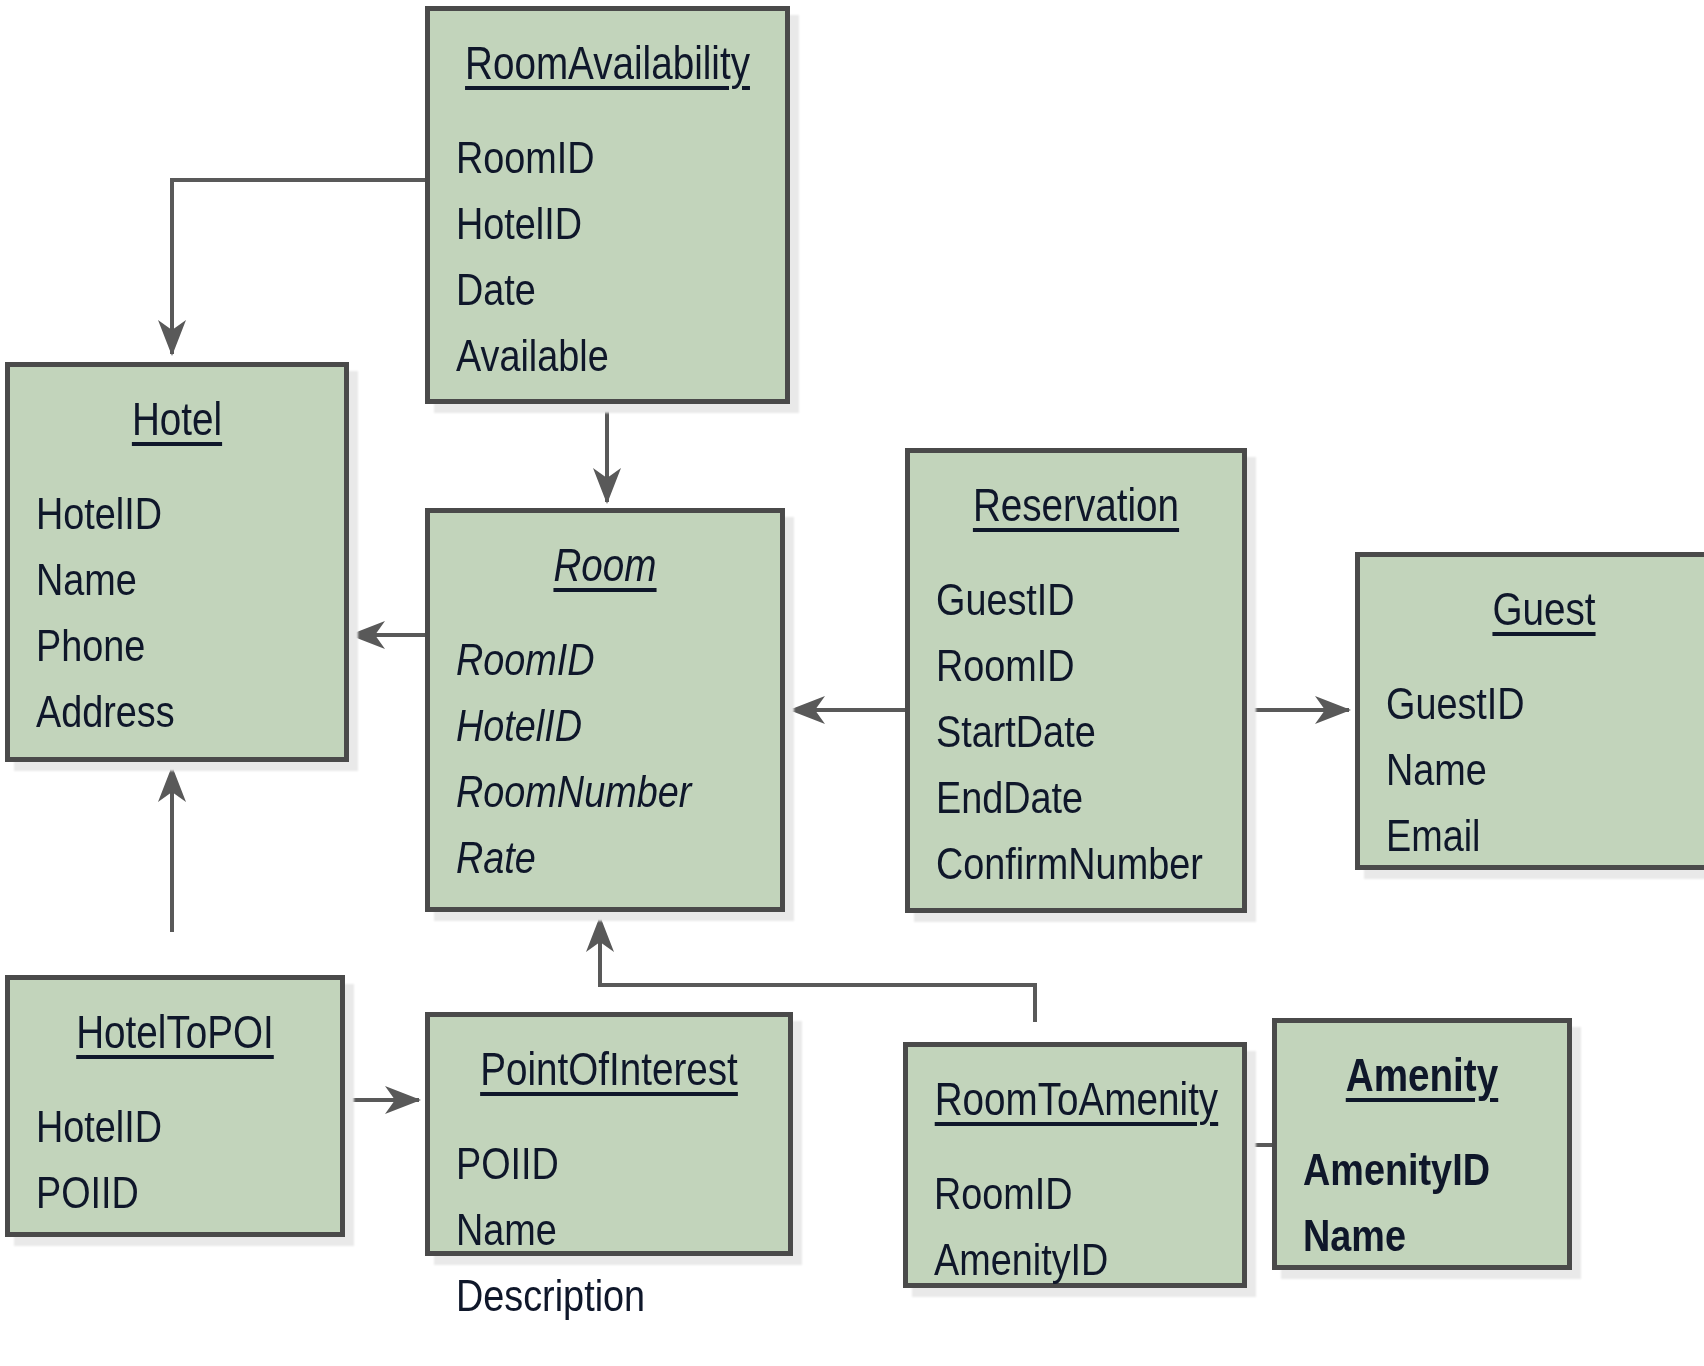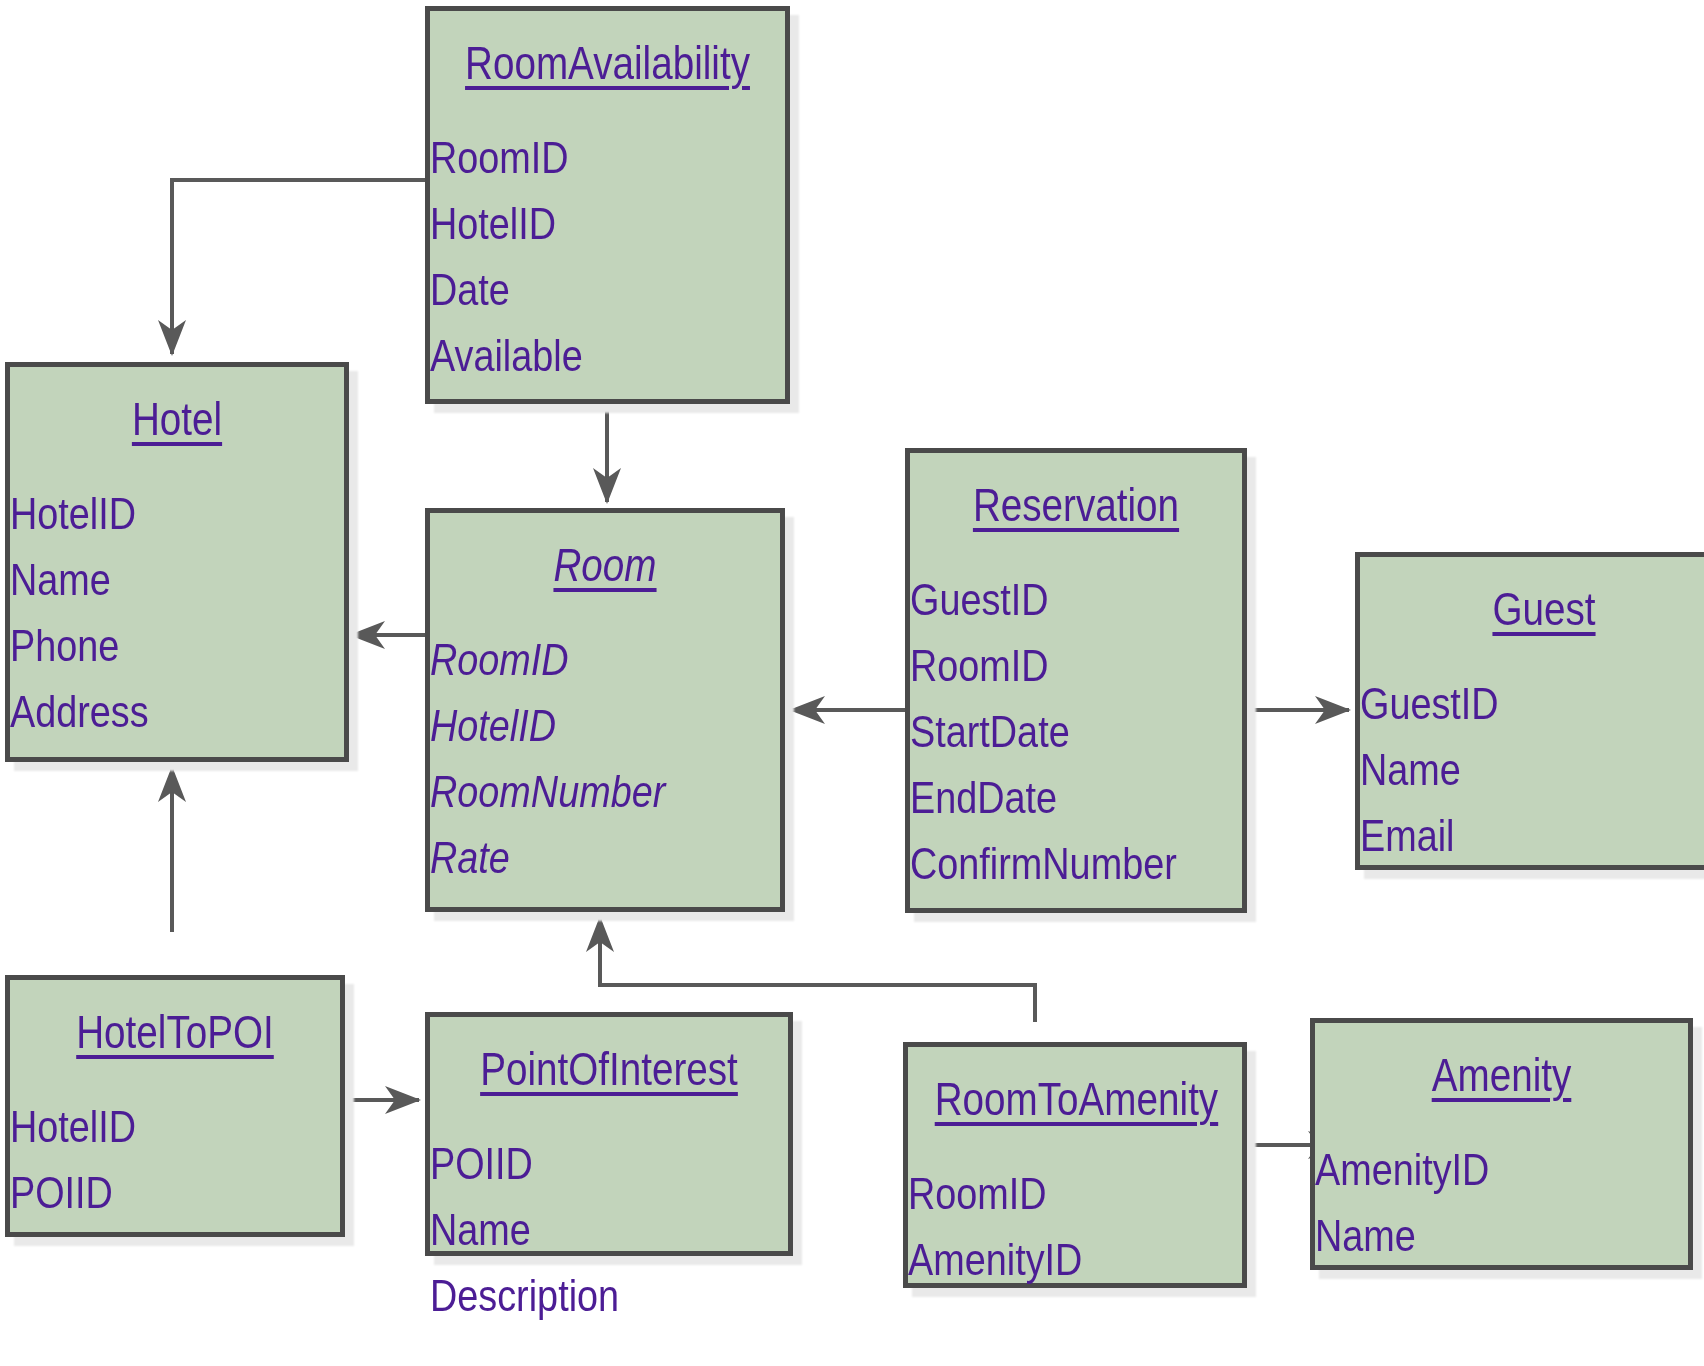--- a/index.html
+++ b/index.html
@@ -26,54 +26,55 @@
     fill: none;
     stroke: #595959;
     stroke-width: 4;
   }
   .entity {
     position: absolute;
     box-sizing: border-box;
     background: #c2d4bb;
     border: 5px solid #4a4a4a;
     box-shadow: 9px 9px 2px #e9e9e9;
-    color: #4c1d95;
+    color: #0f172a;
     padding-top: 24px;
   }
   .entity-title {
     font-size: 46px;
     line-height: 56px;
     text-align: center;
     text-decoration: underline;
     text-decoration-thickness: 4px;
     text-underline-offset: 7px;
     transform: scaleX(0.84);
     transform-origin: center top;
     white-space: nowrap;
   }
   .entity-fields {
     margin-top: 34px;
+    padding-left: 26px;
   }
   .field {
     font-size: 45px;
     line-height: 66px;
     transform: scaleX(0.84);
     transform-origin: left center;
     white-space: nowrap;
   }
   
   .e-room-availability  { left: 425px;  top: 6px;    width: 365px; height: 398px; }
   .e-hotel              { left: 5px;    top: 362px;  width: 344px; height: 400px; }
   .e-room               { left: 425px;  top: 508px;  width: 360px; height: 404px; font-style: italic; }
   .e-reservation        { left: 905px;  top: 448px;  width: 342px; height: 465px; }
   .e-guest              { left: 1355px; top: 552px;  width: 378px; height: 318px; }
   .e-hotel-to-poi       { left: 5px;    top: 975px;  width: 340px; height: 262px; }
   .e-point-of-interest  { left: 425px;  top: 1012px; width: 368px; height: 244px; }
   .e-room-to-amenity    { left: 903px;  top: 1022px; width: 344px; height: 246px; margin-top: 20px; }
-  .e-amenity            { left: 1310px; top: 1018px; width: 383px; height: 252px; }
+  .e-amenity            { left: 1272px; top: 1018px; width: 300px; height: 252px; font-weight: bold; }
 </style>
 </head>
 <body>
 
 <div id="canvas">
 
   <svg id="arrow-layer" viewBox="0 0 1704 1366" xmlns="http://www.w3.org/2000/svg">
     <defs>
       <marker id="arrowhead" viewBox="0 0 36 28" refX="34" refY="14" markerWidth="36" markerHeight="28" markerUnits="userSpaceOnUse" orient="auto">
         <path d="M0,0 L36,14 L0,28 L10,14 Z" fill="#595959"></path>

